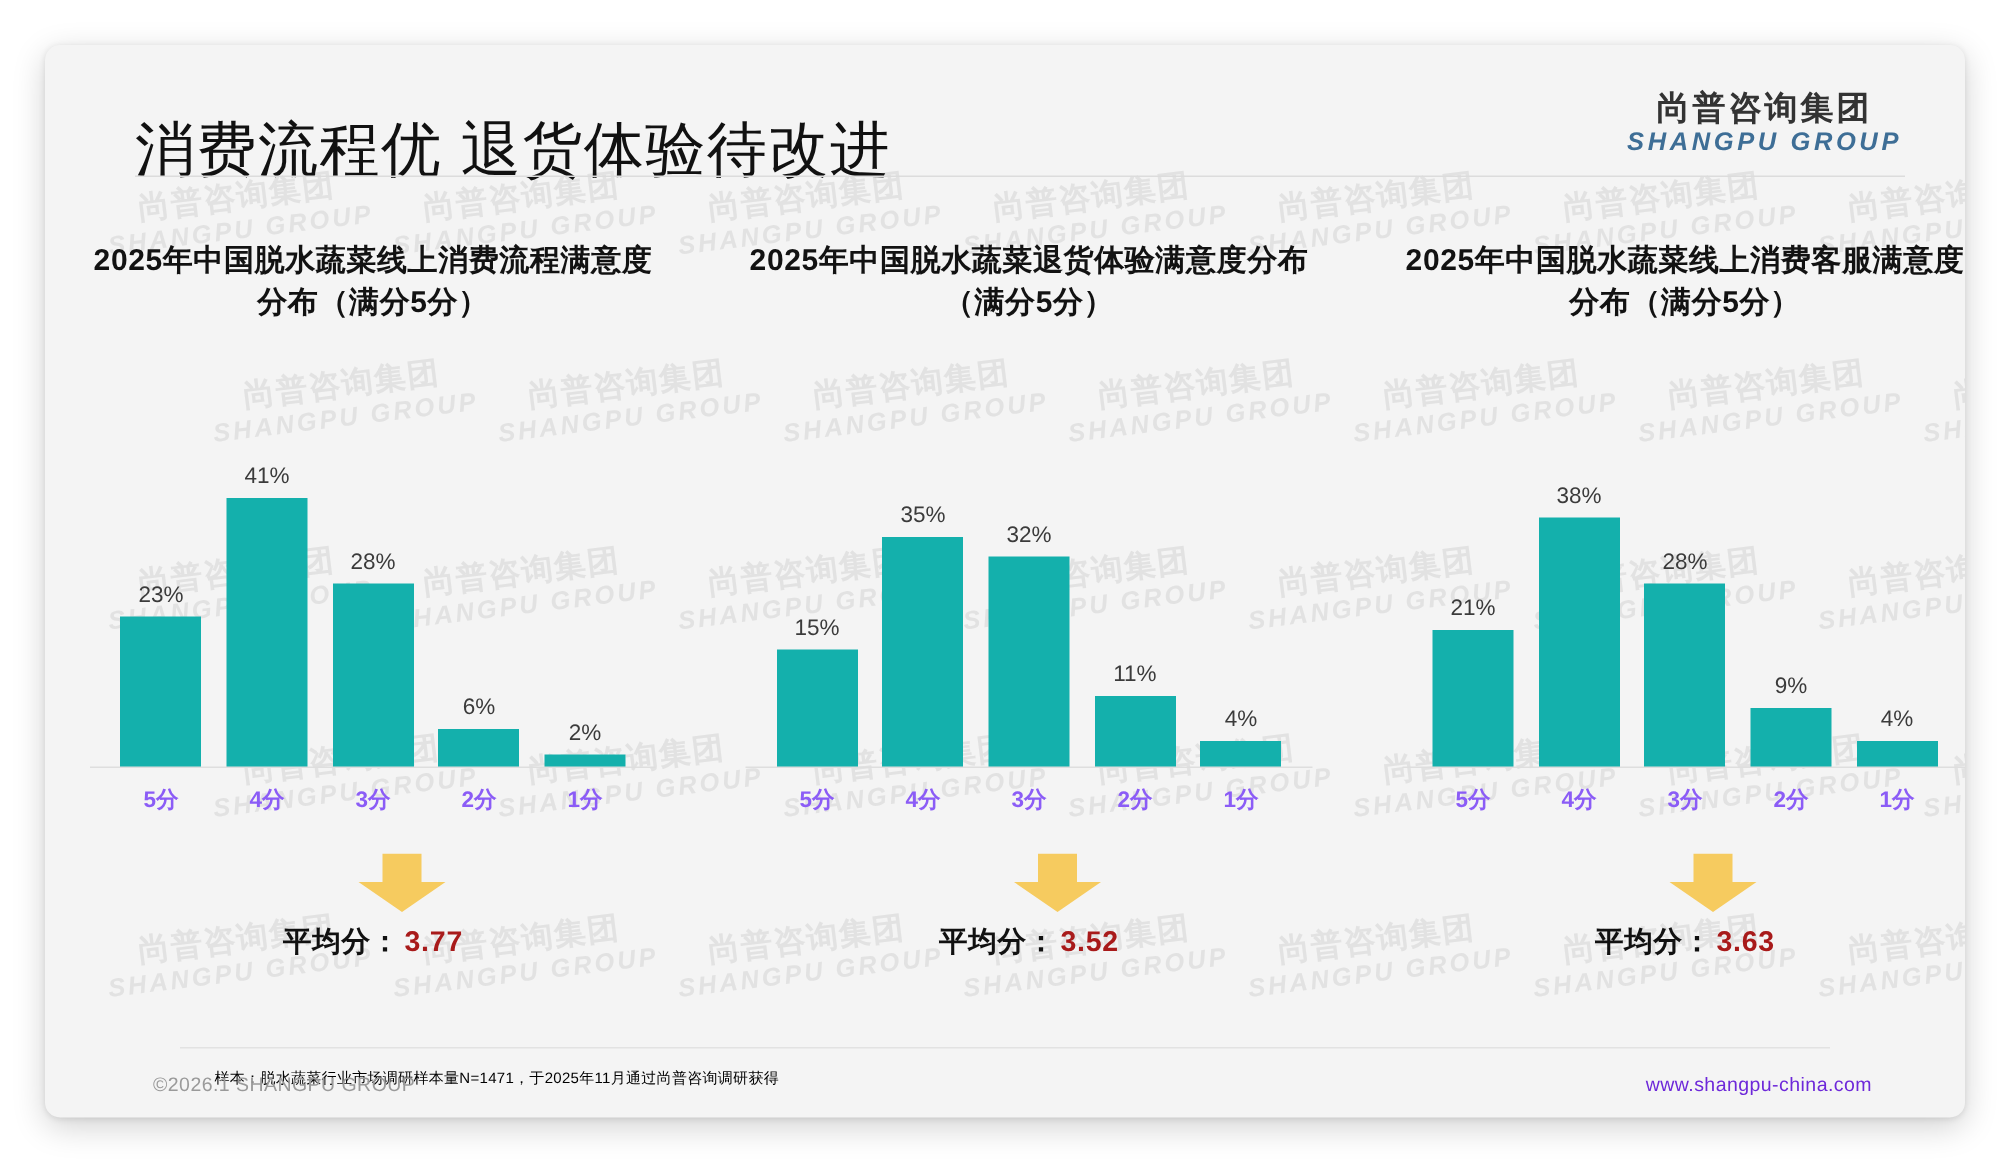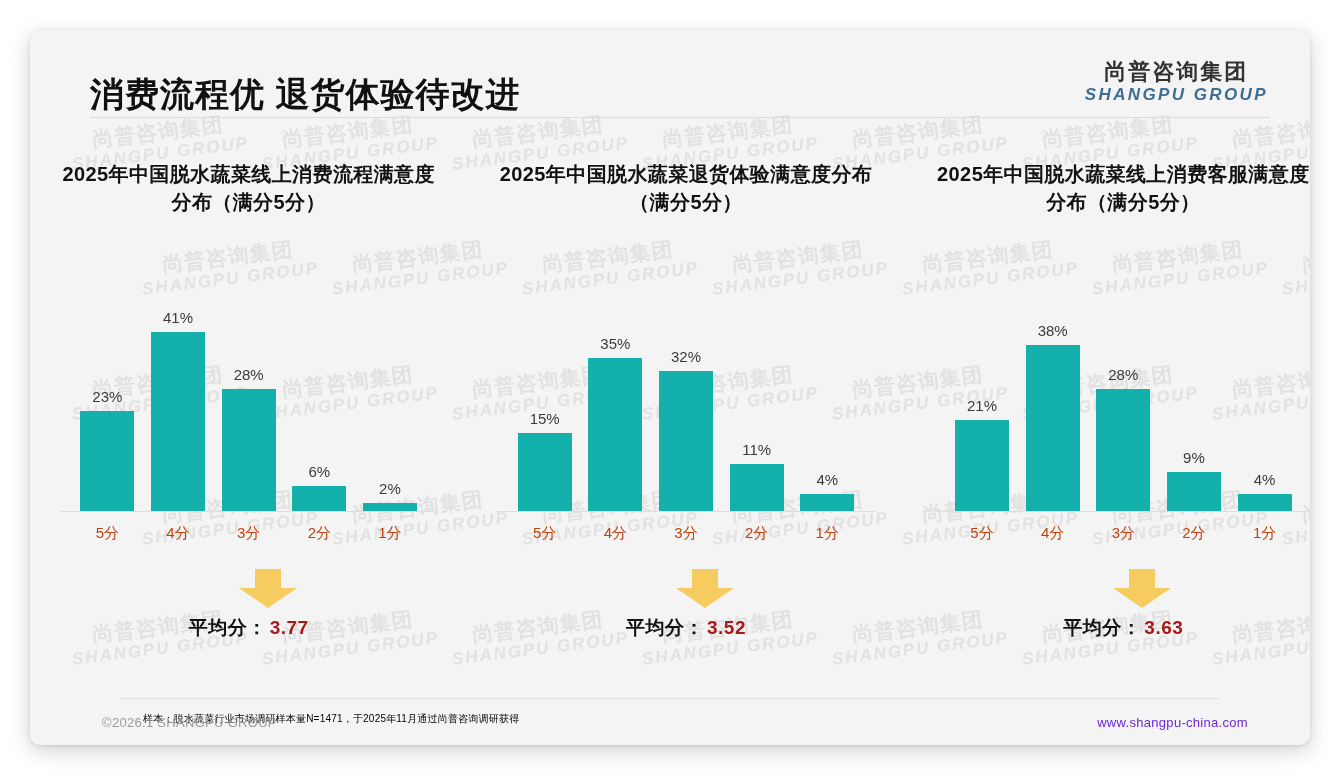--- a/index.html
+++ b/index.html
@@ -54,22 +54,22 @@
     position: absolute;
     left: 0; top: 0;
     width: 1280px;
     height: 88px;
     z-index: 3;
   }
   #page-title {
     position: absolute;
     left: 60px;
     top: 42px;
-    font-size: 34px;
-    font-weight: 700;
+    font-size: 40px;
+    font-weight: 400;
     color: #111111;
     letter-spacing: 1px;
     white-space: nowrap;
   }
   #brand-logo {
     position: absolute;
     right: 42px;
     top: 30px;
     text-align: center;
   }
@@ -178,21 +178,22 @@
   .axis-labels {
     display: flex;
     justify-content: space-around;
     margin: 0 28px;
     padding-top: 12px;
   }
   .axis-label {
     width: 18%;
     text-align: center;
     font-size: 15px;
-    color: #c2410c;
+    color: #8b5cf6;
+    font-weight: bold;
   }
 
   
   .avg-block {
     position: relative;
     margin-top: 26px;
     height: 86px;
   }
   .arrow-down {
     position: absolute;

